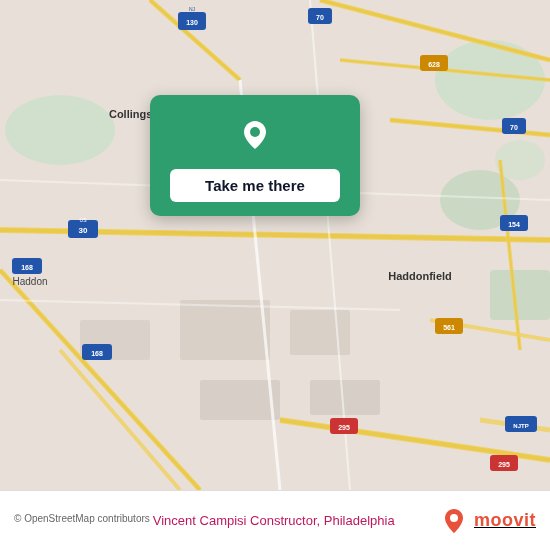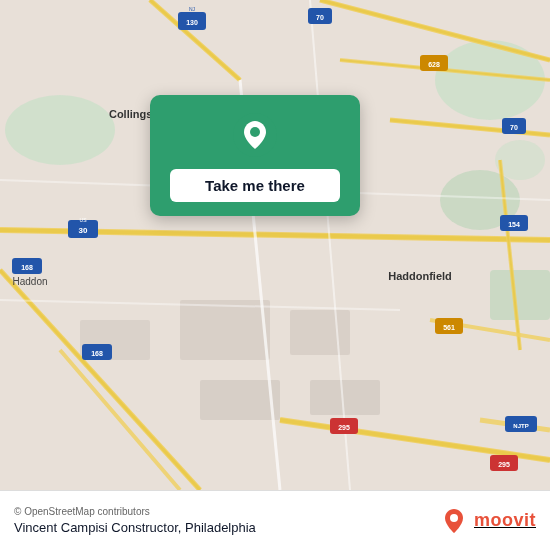--- a/index.html
+++ b/index.html
@@ -72,32 +72,32 @@
       justify-content: space-between;
       padding: 0 14px;
       border-top: 1px solid #ddd;
       position: absolute;
       bottom: 0;
       left: 0;
     }
 
     #bottom-left {
       display: flex;
-      flex-direction: column;
+      flex-direction: row;
       gap: 3px;
     }
 
     #copyright-text {
       font-size: 10px;
       color: #666;
     }
 
     #location-name {
       font-size: 13px;
-      color: #0f172a;
+      color: #be185d;
       font-weight: 500;
     }
 
     #moovit-logo {
       display: flex;
       align-items: center;
       gap: 6px;
       text-decoration: underline;
     }
 

